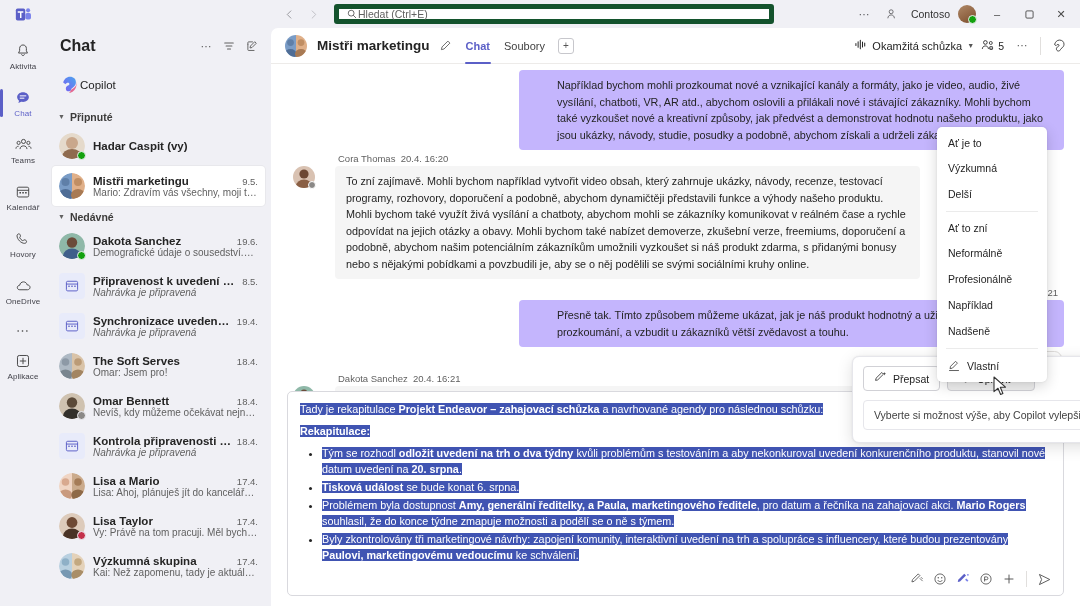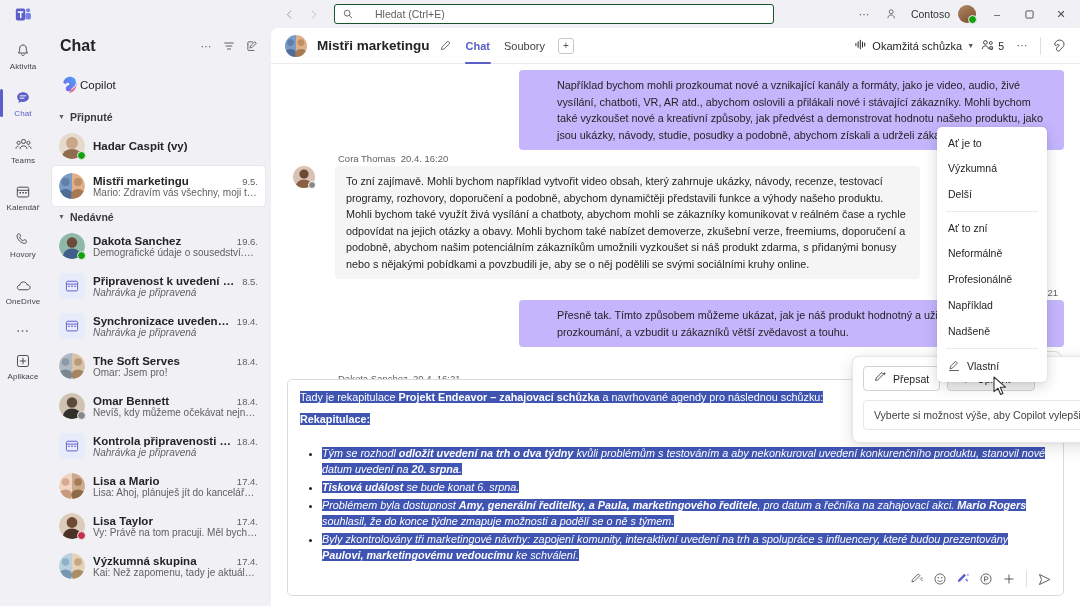--- a/index.html
+++ b/index.html
@@ -31,22 +31,22 @@
     color:#9a9a9f; font-size: 12px; border-radius:3px;
   }
   .searchbar {
     flex: 0 0 440px;
     height: 20px;
     margin-left: 10px;
     background: #fff;
     border-radius: 3px;
     display:flex; align-items:center;
     padding: 0 8px;
-    gap: 22px;
-    border: 1px solid #14532d;
+    gap: 1px;
+    border: 5px solid #14532d;
   }
   .searchbar .s-ico { color:#616161; font-size:10px; display:flex; }
   .searchbar .s-ph { font-size: 10.5px; color: #616161; }
   .tb-right { margin-left:auto; display:flex; align-items:center; gap:2px; padding-right: 4px; }
   .tb-ico {
     width: 26px; height: 24px; display:flex; align-items:center; justify-content:center;
     color:#5c5c60; font-size: 11px;
   }
   .tb-tenant { font-size: 10.5px; color:#333; padding: 0 4px; }
   .tb-avatar {
@@ -254,21 +254,21 @@
     border:1px solid #d9d9de; border-radius:5px; background:#fff;
     display:flex; flex-direction:column; min-height: 190px;
     overflow:hidden;
   }
   .compose-body {
     flex:1; padding: 9px 12px 0 12px;
     font-size:10.8px; line-height:16px; color:#242424;
   }
   .sel { background:#4054b2; color:#fff; }
   .compose-body p { margin: 0 0 6px 0; }
-  .compose-body ul { margin: 18px 0 0 0; padding-left: 22px; font-style: italic; }
+  .compose-body ul { margin: 6px 0 0 0; padding-left: 22px; }
   .compose-body li { margin-bottom: 2px; }
   .compose-body b { font-weight:700; }
   .compose-toolbar {
     height: 30px; display:flex; align-items:center; justify-content:flex-end;
     gap: 1px; padding: 0 8px 2px 0;
   }
   .ct-ico { width:22px;height:22px;display:flex;align-items:center;justify-content:center;color:#545454;font-size:12px; }
   .ct-ico.purple { color:#5b5fc7; }
   .ct-sep { width:1px;height:16px;background:#e1dfdd;margin:0 5px; }
 

